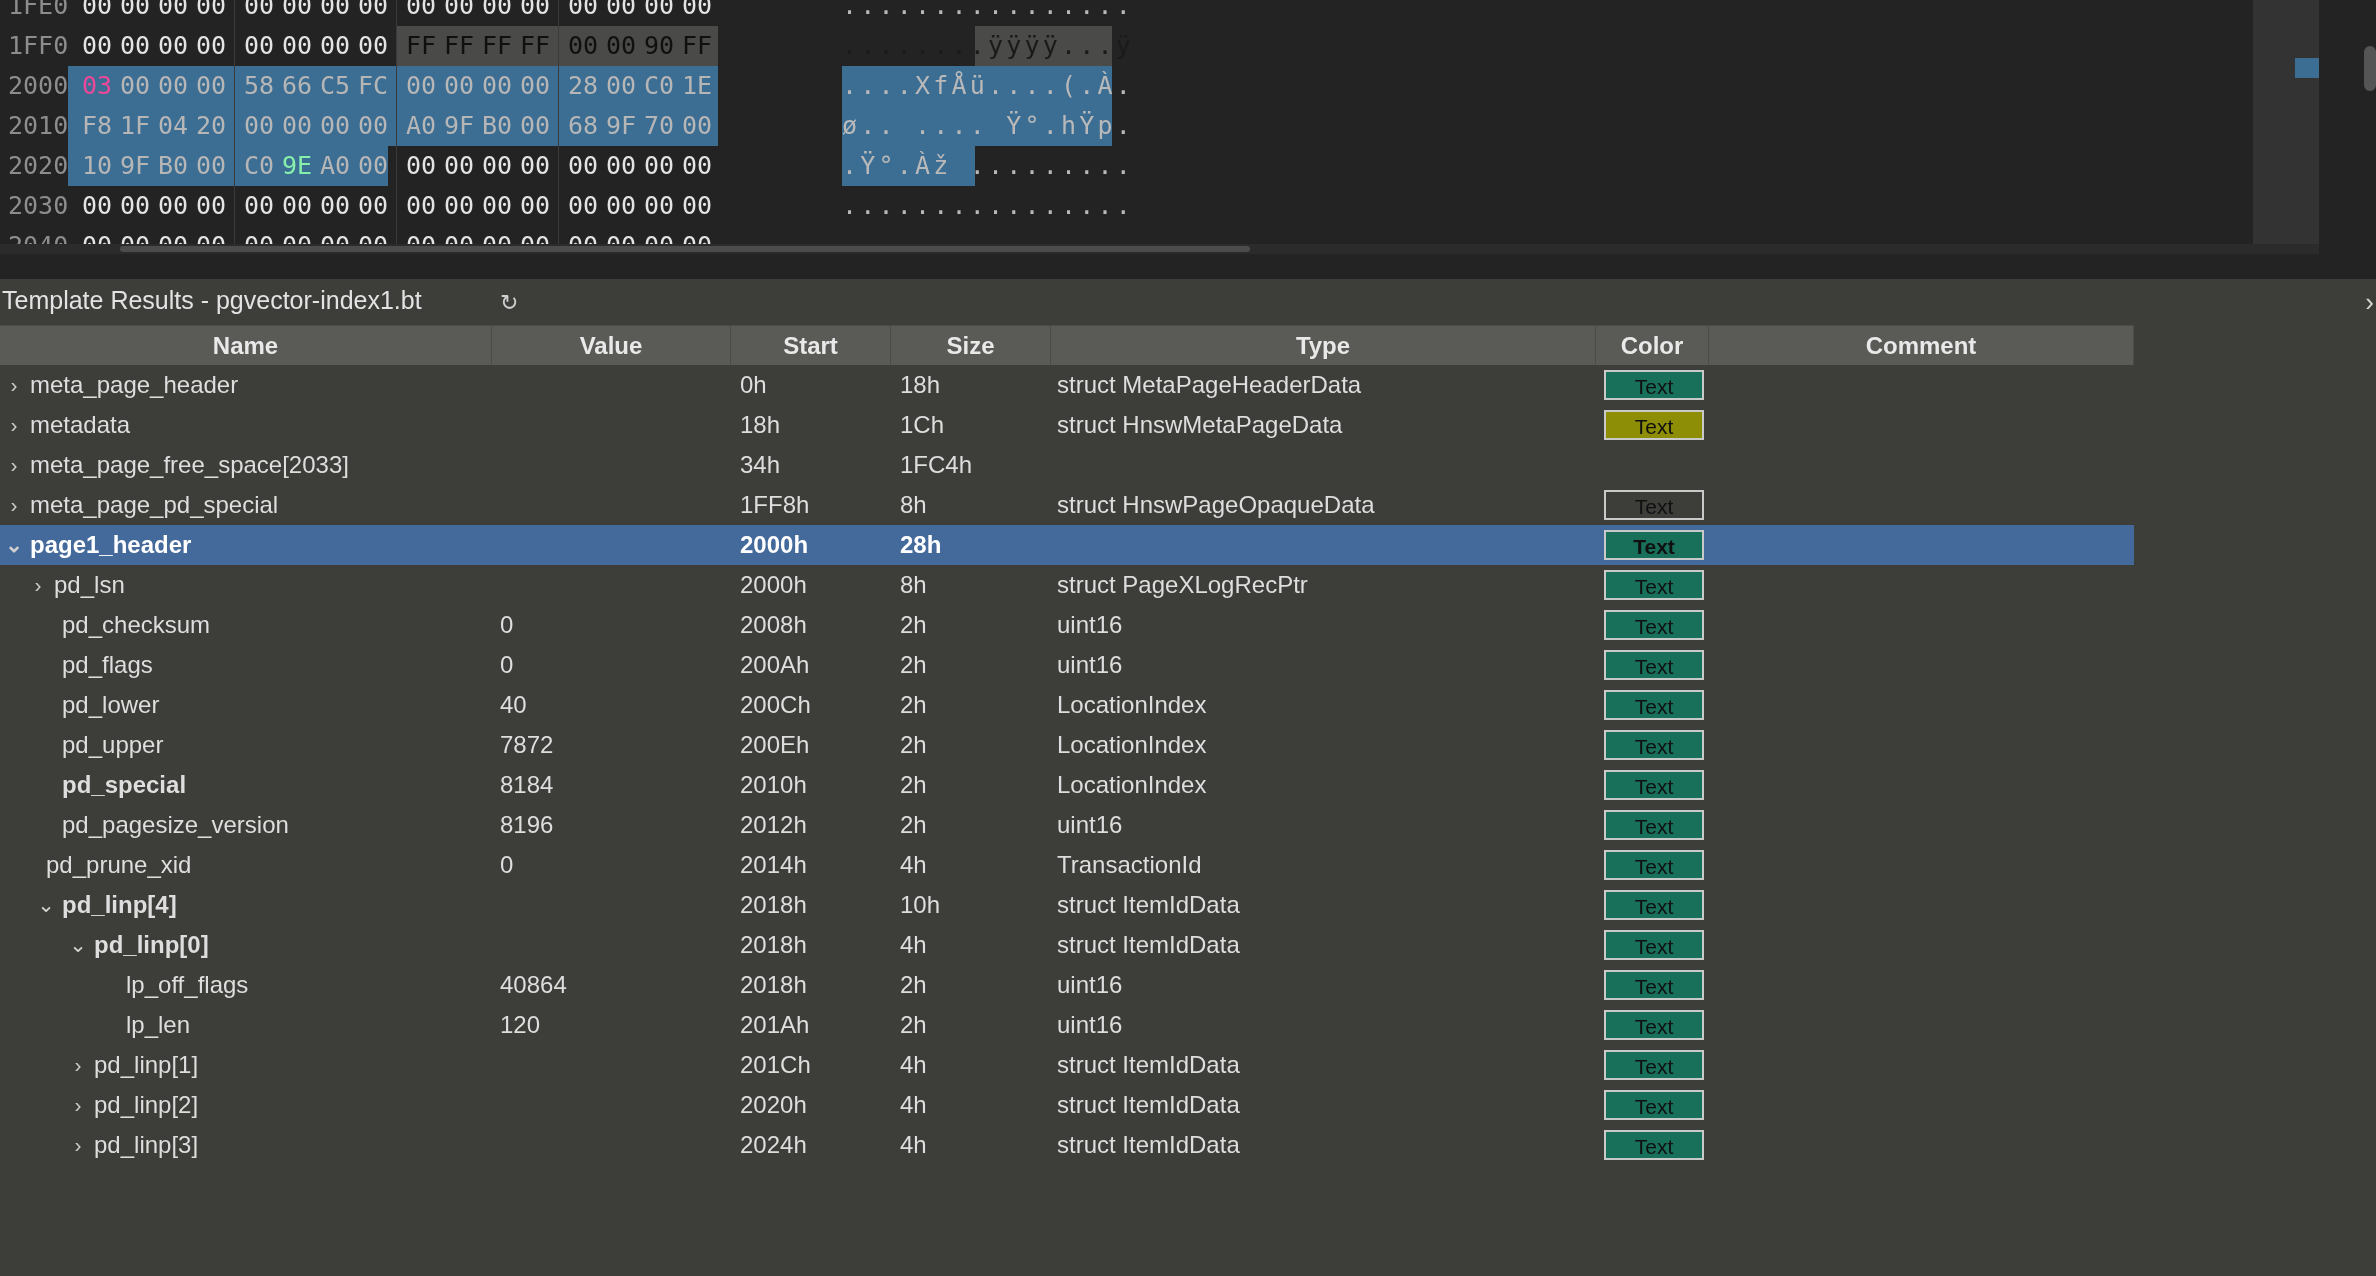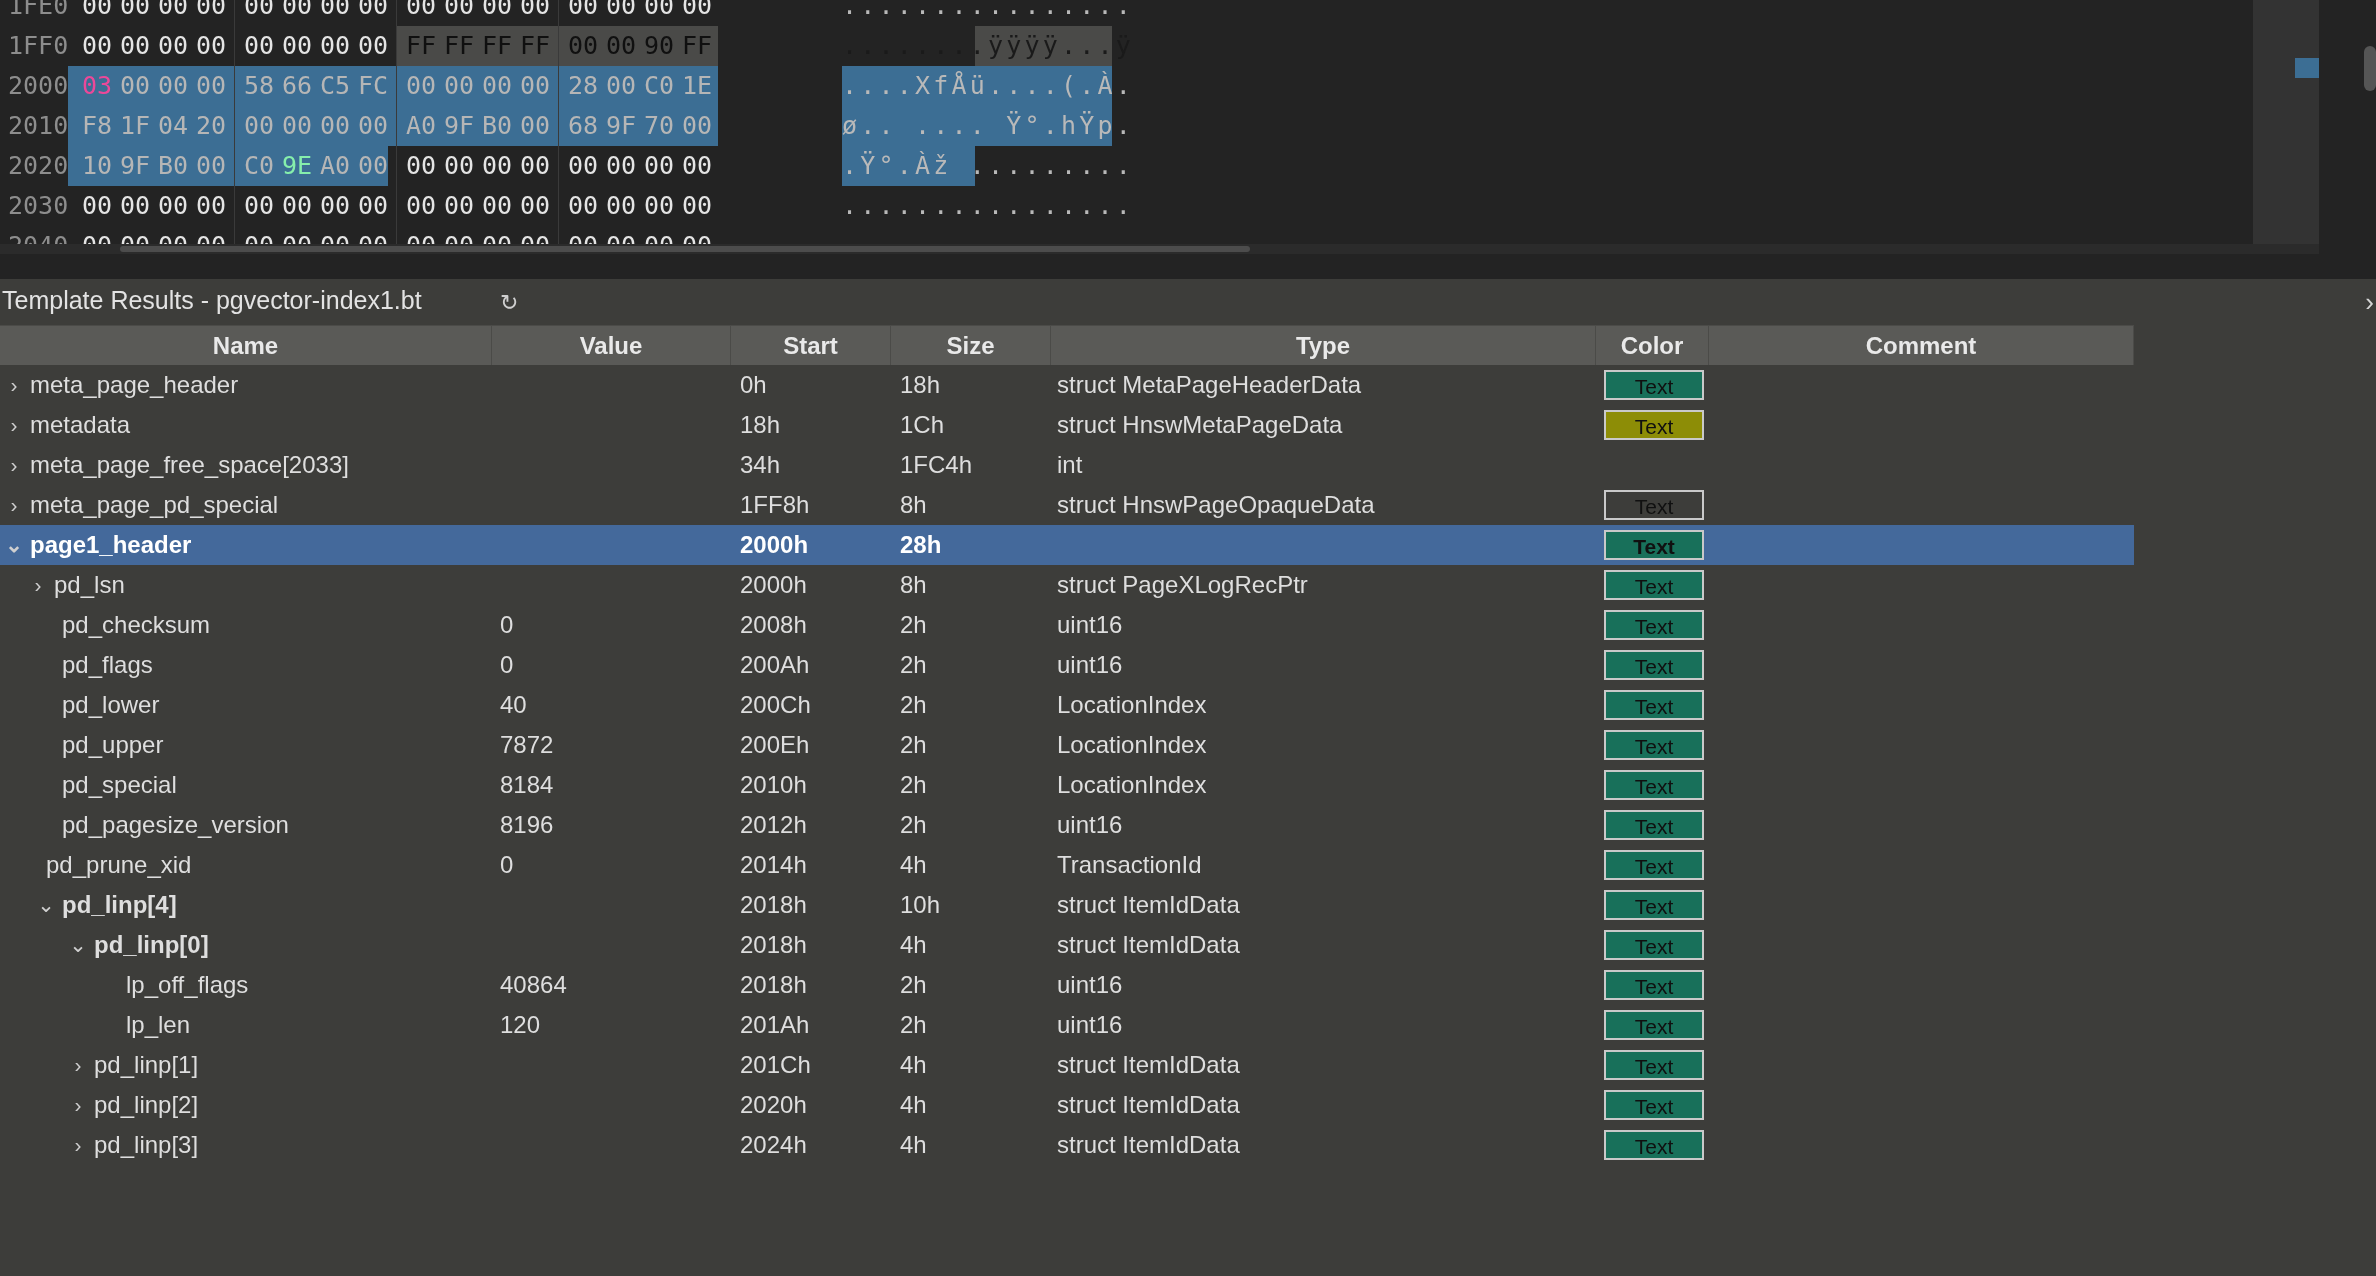--- a/index.html
+++ b/index.html
@@ -453,21 +453,20 @@
       <div class="row">
         <div class="cell c-name">
           <div class="name-inner" style="padding-left: 4px;">
             <span class="arrow right"></span>
             <span class="nm">meta_page_free_space[2033]</span>
           </div>
         </div>
         <div class="cell c-value"></div>
         <div class="cell c-start">34h</div>
         <div class="cell c-size">1FC4h</div>
-        <div class="cell c-type">int</div>
         <div class="cell c-color"></div>
         <div class="cell c-comment"></div>
       </div>
       <div class="row">
         <div class="cell c-name">
           <div class="name-inner" style="padding-left: 4px;">
             <span class="arrow right"></span>
             <span class="nm">meta_page_pd_special</span>
           </div>
         </div>
@@ -570,21 +569,21 @@
         <div class="cell c-start">200Eh</div>
         <div class="cell c-size">2h</div>
         <div class="cell c-type">LocationIndex</div>
         <div class="cell c-color">
           <div class="badge green">Text</div>
         </div>
         <div class="cell c-comment"></div>
       </div>
       <div class="row">
         <div class="cell c-name">
-          <div class="name-inner" style="padding-left: 36px;">
+          <div class="name-inner" style="padding-left: 36px; font-weight: bold;">
             <span class="arrow none"></span>
             <span class="nm">pd_special</span>
           </div>
         </div>
         <div class="cell c-value">8184</div>
         <div class="cell c-start">2010h</div>
         <div class="cell c-size">2h</div>
         <div class="cell c-type">LocationIndex</div>
         <div class="cell c-color">
           <div class="badge green">Text</div>

